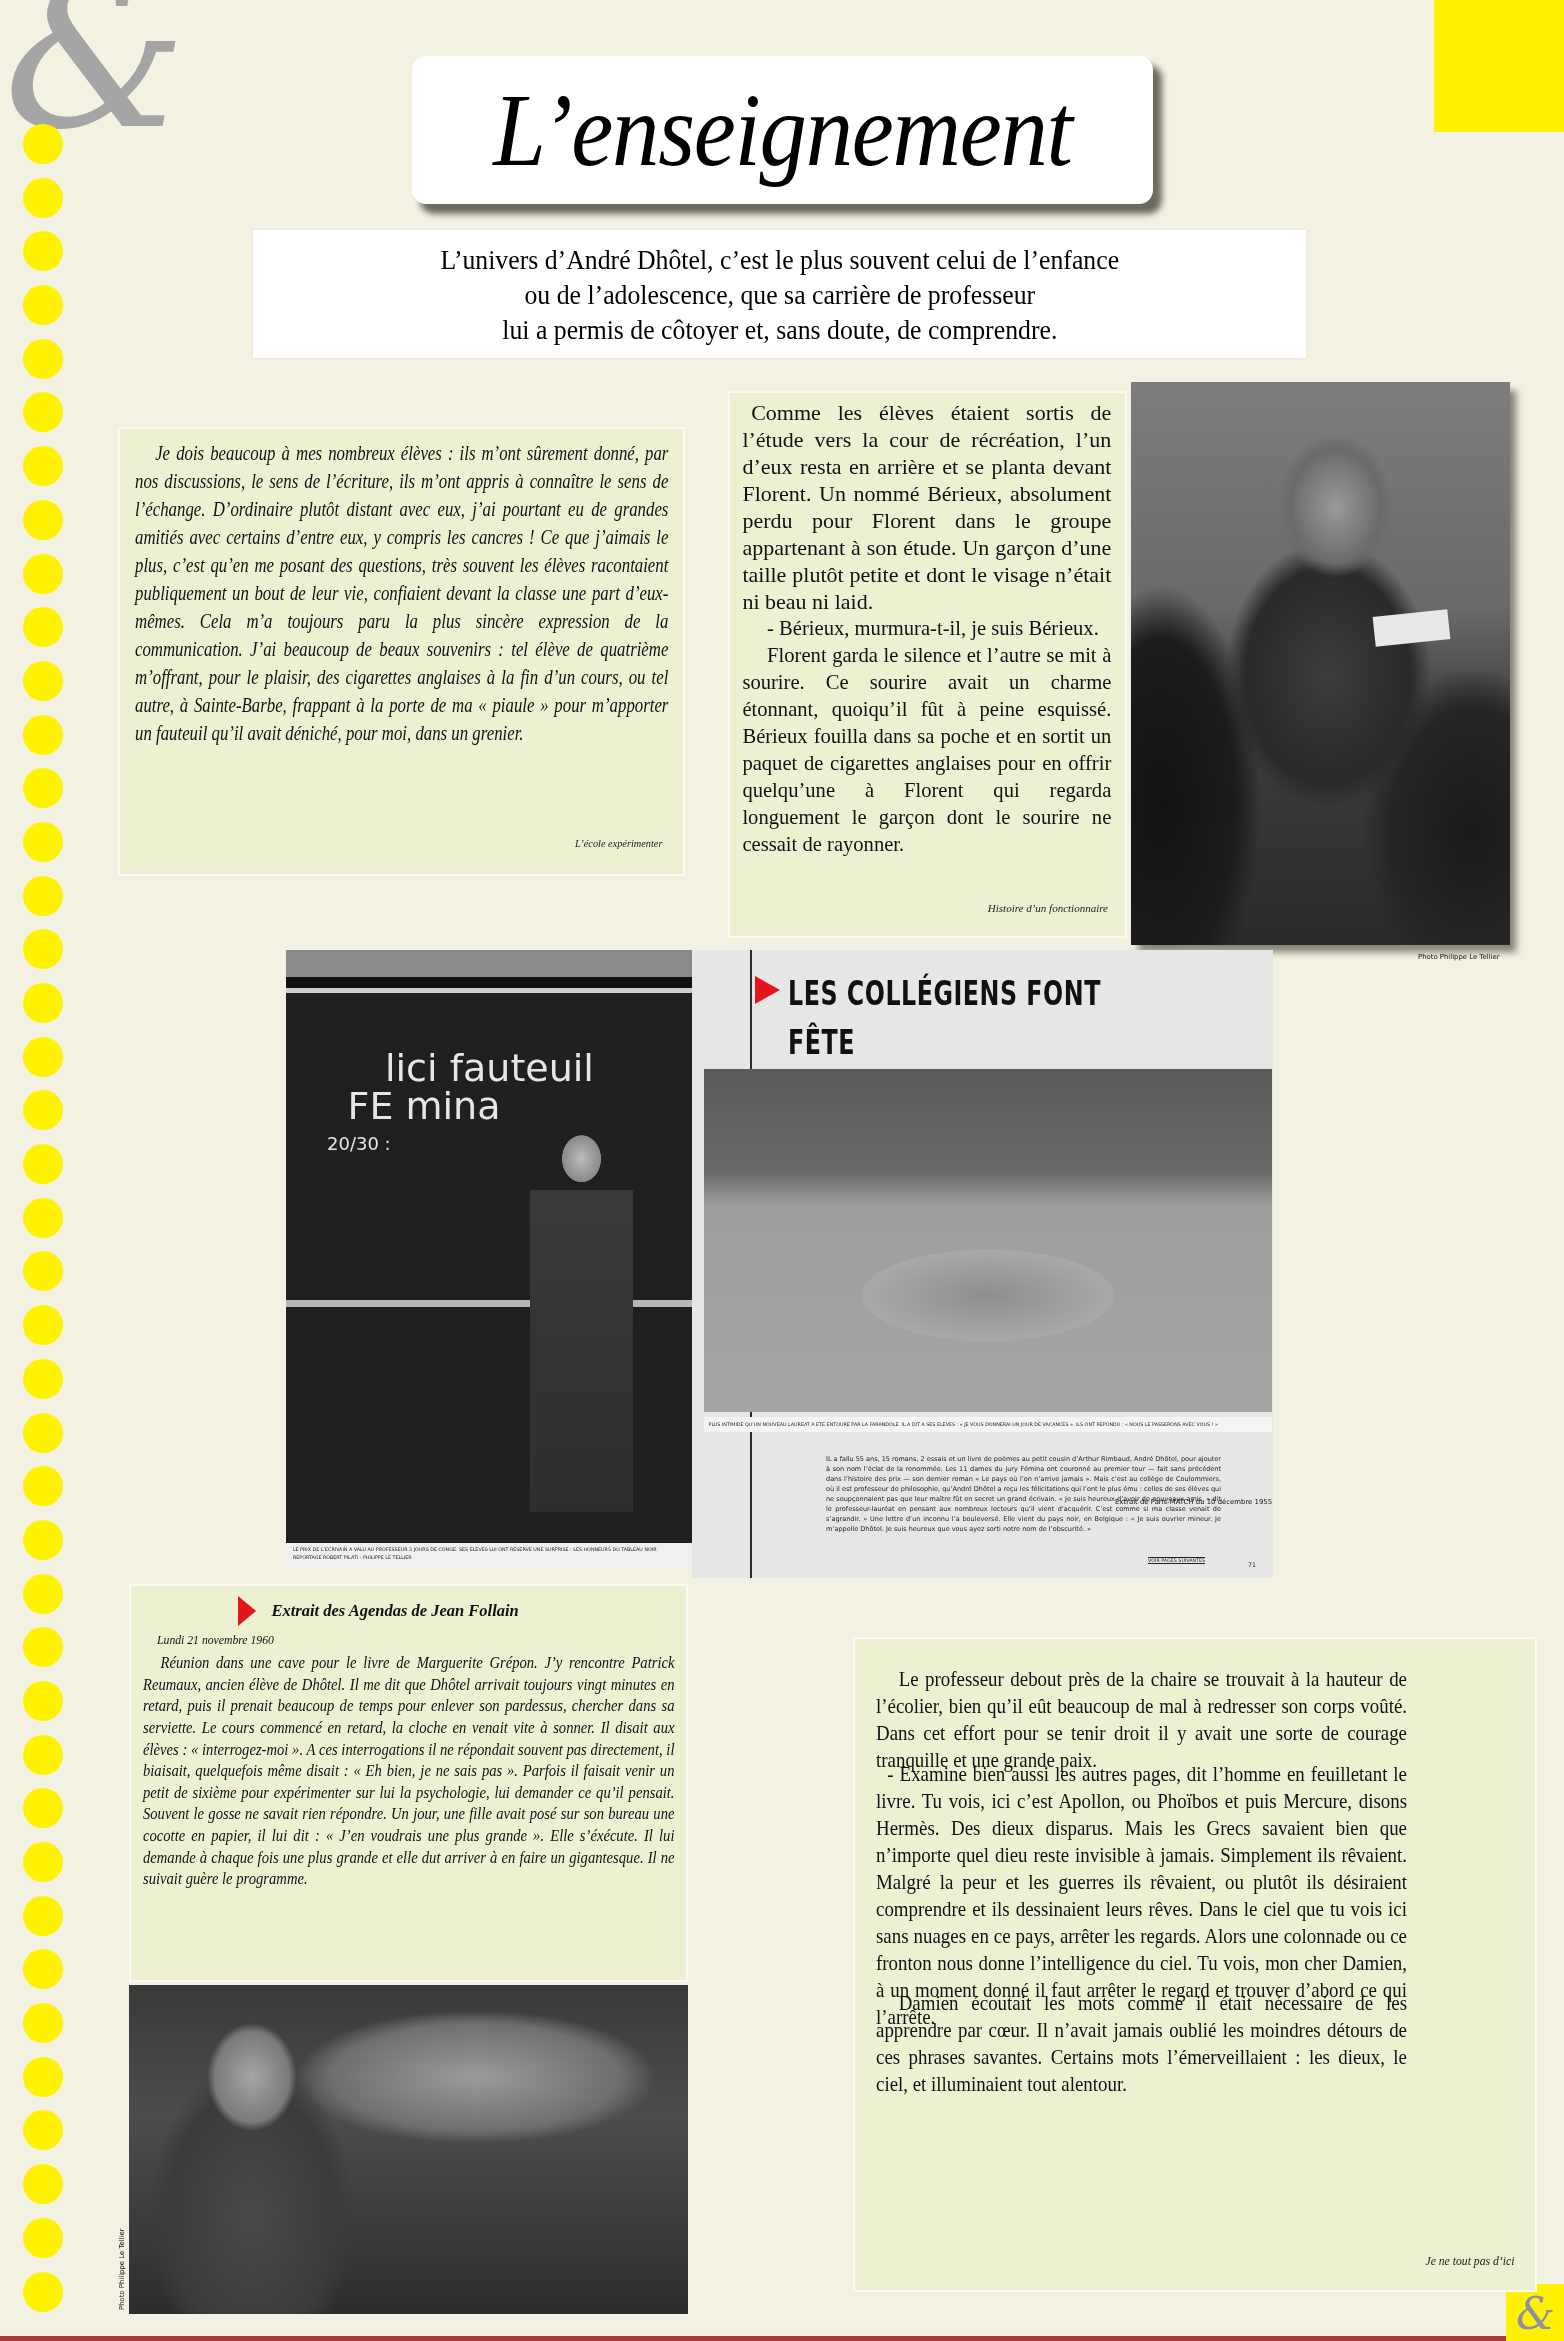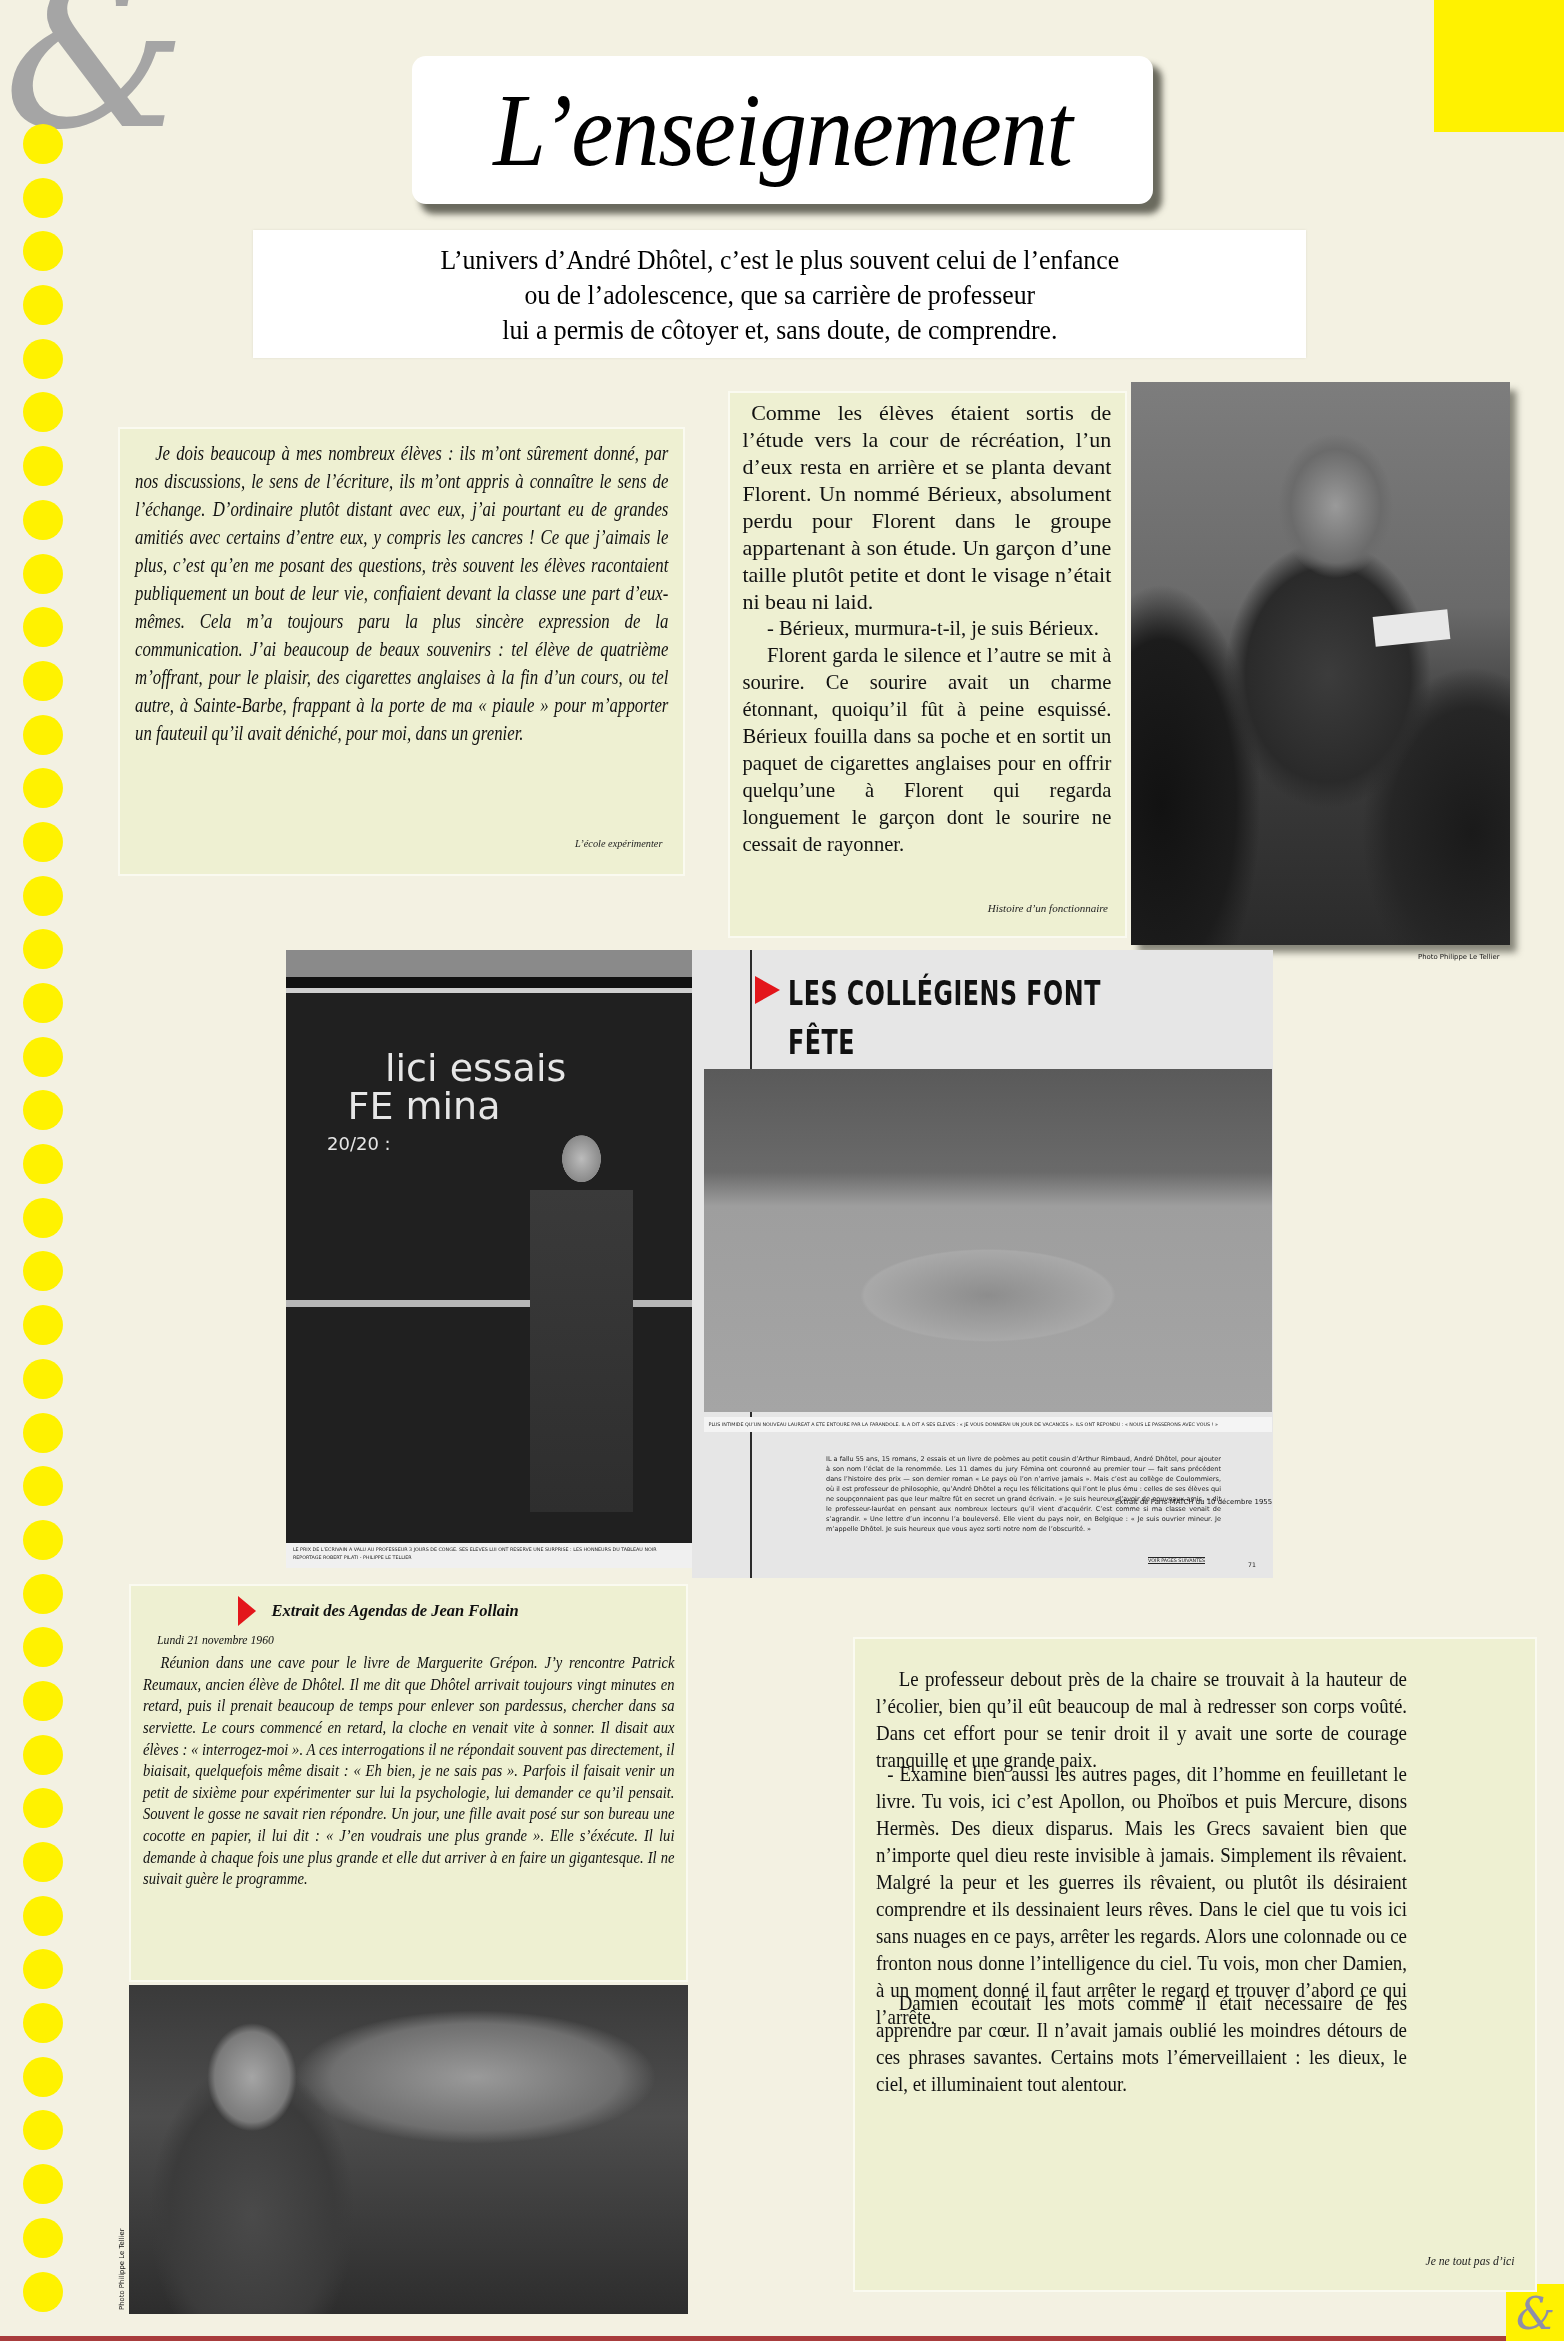--- a/index.html
+++ b/index.html
@@ -252,23 +252,23 @@
 </div>
 
 <div class="photo photo-dhotel-seated">
   <div class="book-white"></div>
 </div>
 <div class="credit" style="left:1418px; top:953px;">Photo Philippe Le Tellier</div>
 
 <div class="photo photo-blackboard">
   <div class="bb-lower"></div>
   <div class="chalk-text">
-    <div style="margin-left:58px;">lici essais</div>
+    <div style="margin-left:58px;">lici fauteuil</div>
     <div style="margin-left:20.6px;">FE mina</div>
-    <div style="font-size:18px;">20/20 :</div>
+    <div style="font-size:18px;">20/30 :</div>
   </div>
   <div class="teacher-silhouette"></div>
   <div class="bb-caption">
     <div>LE PRIX DE L’ECRIVAIN A VALU AU PROFESSEUR 3 JOURS DE CONGE. SES ELEVES LUI ONT RESERVE UNE SURPRISE : LES HONNEURS DU TABLEAU NOIR</div>
     <div>REPORTAGE ROBERT PILATI - PHILIPPE LE TELLIER</div>
   </div>
 </div>
 
 <div class="photo photo-paris-match">
   <div class="pm-divider"></div>

